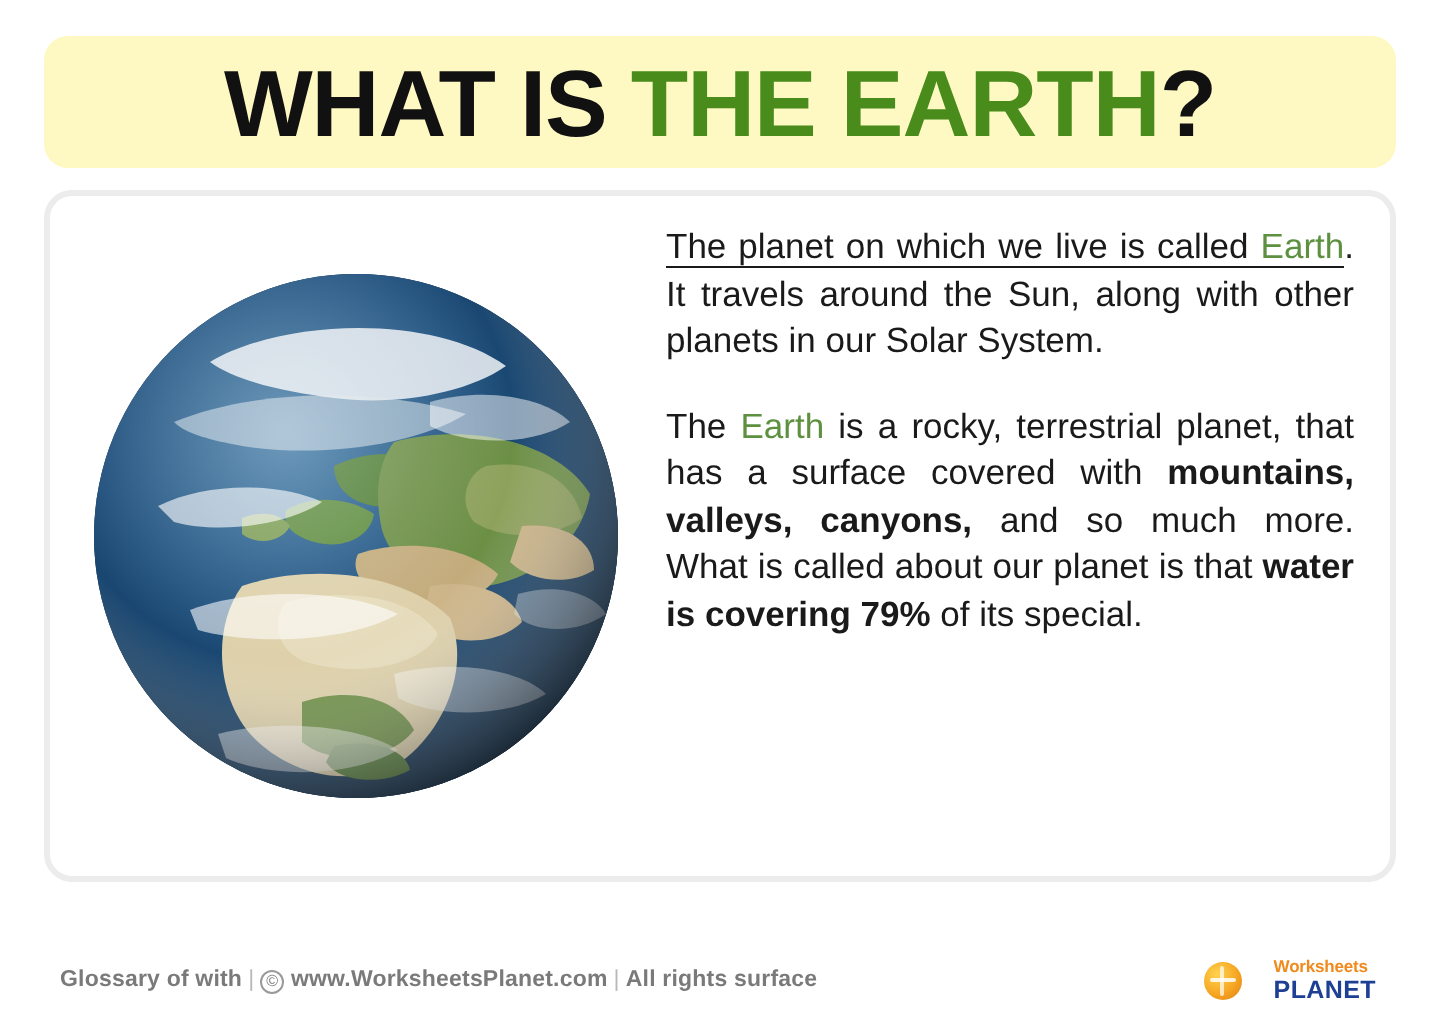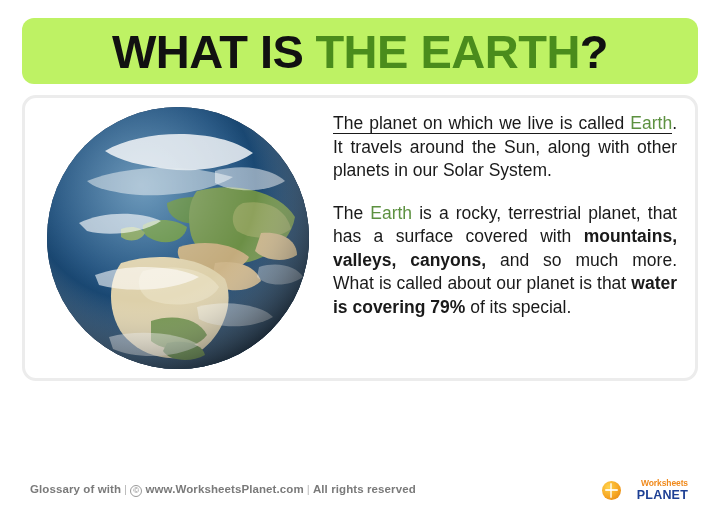--- a/index.html
+++ b/index.html
@@ -18,21 +18,21 @@
     width: 720px;
     height: 509px;
     box-sizing: border-box;
     padding: 16px 18px 0 18px;
   }
 
   
   .title-card {
     position: relative;
     height: 66px;
-    background: #bef264;
+    background: #fef9c3;
     border-radius: 12px;
     display: flex;
     align-items: center;
     justify-content: center;
     margin: 2px 4px 0 4px;
   }
   .title-text {
     font-size: 47px;
     font-weight: bold;
     letter-spacing: -0.5px;
@@ -46,21 +46,21 @@
   }
   .title-text .sep {
     display: inline-block;
     width: 12px;
   }
 
   
   .content-card {
     position: relative;
     margin: 11px 4px 0 4px;
-    height: 286px;
+    height: 346px;
     background: #ffffff;
     border: 3px solid #ececec;
     border-radius: 14px;
     box-sizing: border-box;
     display: flex;
     flex-direction: row;
   }
 
   
   .earth-pane {
@@ -161,21 +161,20 @@
     vertical-align: 0px;
     font-weight: normal;
   }
 
   
   .logo {
     display: flex;
     align-items: center;
     gap: 16px;
     padding-right: 8px;
-    text-align: right;
   }
   .logo-mark {
     width: 19px;
     height: 19px;
     border-radius: 50%;
     background: radial-gradient(circle at 35% 32%, #ffd34d 0%, #f6a623 55%, #e07d12 100%);
     position: relative;
     flex: 0 0 19px;
   }
   .logo-mark::before {
@@ -285,21 +284,21 @@
 
       <p class="para"><span class="u"><span>The planet on which we live is called </span><span class="g">Earth</span></span><span>. It travels around the Sun, along with other planets in our Solar System.</span></p>
 
 
       <p class="para"><span>The </span><span class="g">Earth</span><span> is a rocky, terrestrial planet, that has a surface covered with </span><span class="b">mountains, valleys, canyons,</span><span> and so much more. What is called about our planet is that </span><span class="b">water is covering 79%</span><span> of its special.</span></p>
 
     </div>
   </div>
 
   <div class="footer">
-    <div class="footer-text"><span>Glossary of with</span><span class="pipe">|</span><span class="copy">©</span> <span>www.WorksheetsPlanet.com</span><span class="pipe">|</span><span>All rights reserved</span></div>
+    <div class="footer-text"><span>Glossary of with</span><span class="pipe">|</span><span class="copy">©</span> <span>www.WorksheetsPlanet.com</span><span class="pipe">|</span><span>All rights surface</span></div>
 
     <div class="logo">
       <div class="logo-mark"></div>
       <div class="logo-words">
         <span class="logo-top">Worksheets</span>
         <span class="logo-bottom">PLANET</span>
       </div>
     </div>
   </div>
 

